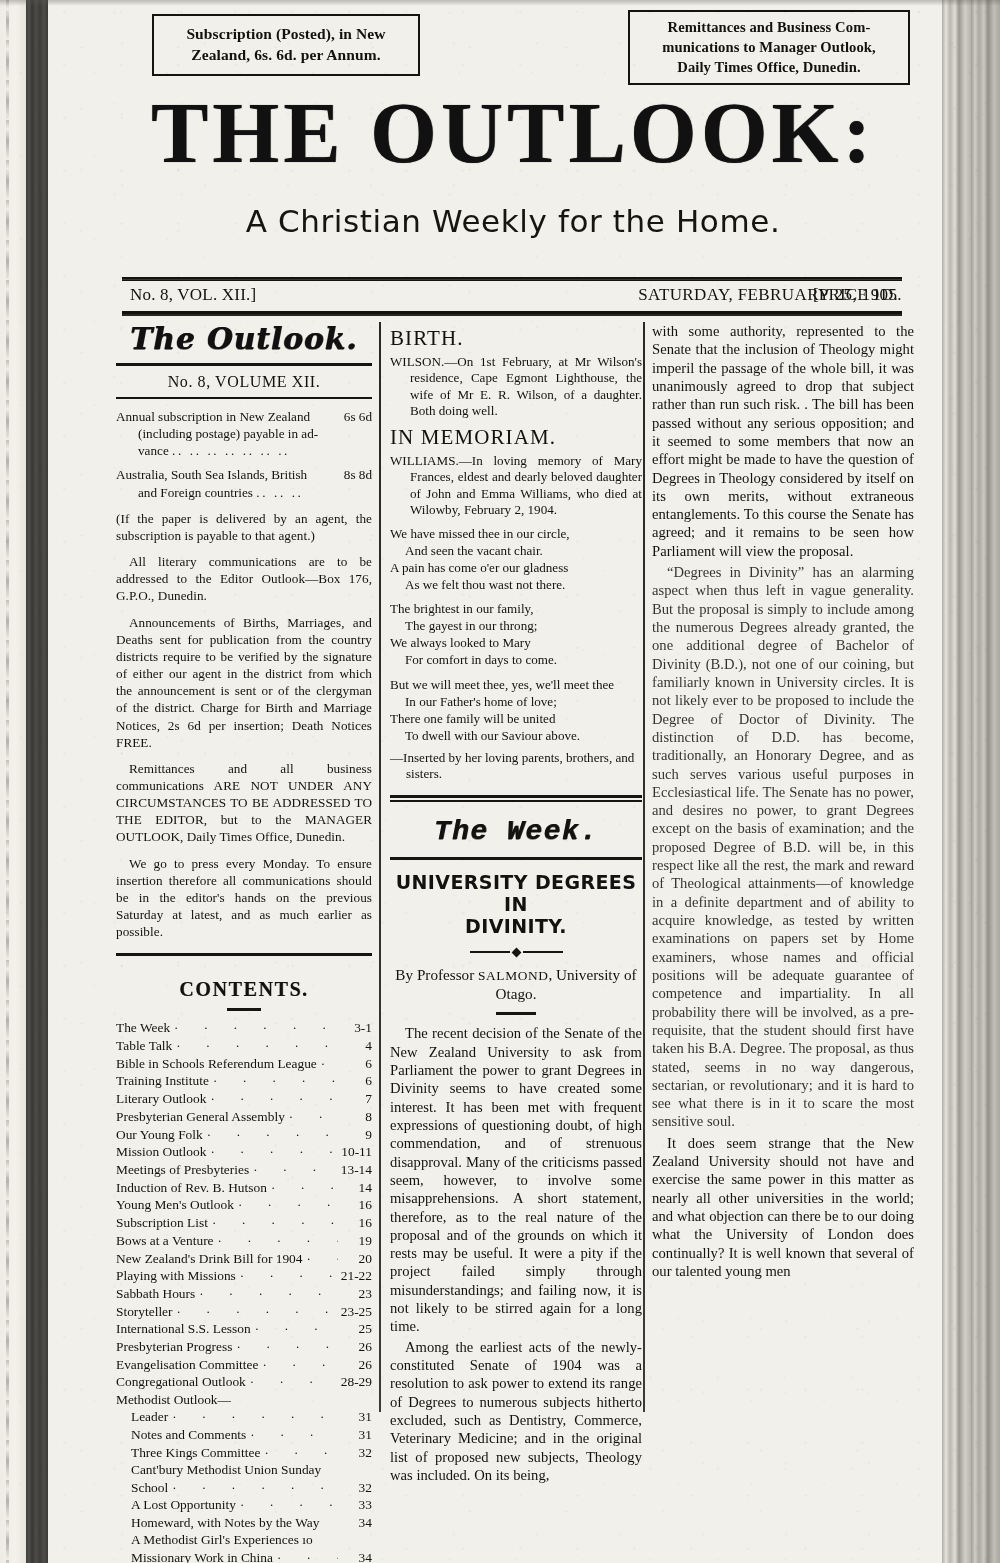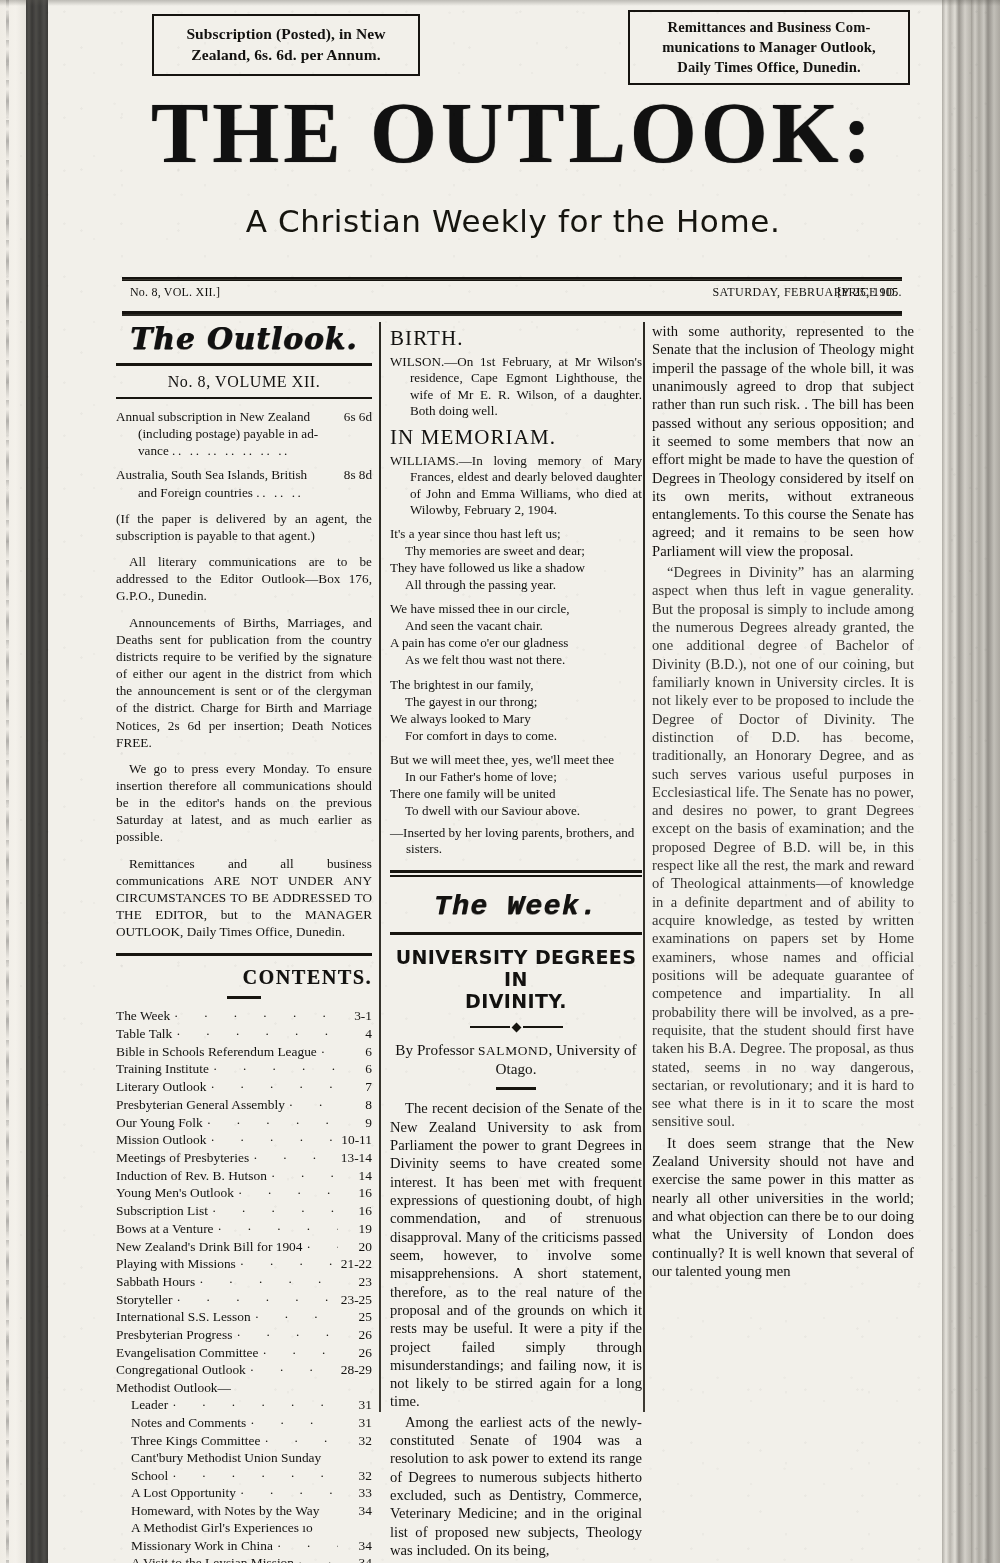--- a/index.html
+++ b/index.html
@@ -102,21 +102,21 @@
   }
   .rule-heavy{
     position:absolute;left:122px;width:780px;height:4px;
     background:linear-gradient(180deg,#15130f 0 2px, #3a372f 2px 3px, #15130f 3px 4px);
   }
   #rule-a{top:277px;}
   #rule-b{top:311px;height:5px;
     background:linear-gradient(180deg,#15130f 0 3px, #2a2822 3px 5px);}
   .dateline{
     position:absolute;left:122px;top:283px;width:780px;height:26px;
-    font-size:12px;font-family:"Liberation Serif", serif;
+    font-size:17px;font-family:"Liberation Serif", serif;
   }
   .dl-left{position:absolute;left:8px;top:2px;letter-spacing:.2px;}
   .dl-mid{position:absolute;left:0;right:0;text-align:right;top:2px;letter-spacing:.4px;}
   .dl-right{position:absolute;right:4px;top:2px;letter-spacing:.2px;}
   .sc{font-variant:small-caps;}
 
   
   .col{position:absolute;top:322px;}
   #col-left{left:116px;width:256px;}
   #col-mid{left:390px;width:252px;}
@@ -151,22 +151,22 @@
     letter-spacing:.05px;
   }
   .blk.ind{text-indent:13px;}
   .sub-row{font-size:13.2px;line-height:1.30;margin:7px 0 0 0;position:relative;}
   .sub-row .amt{float:right;margin-left:6px;}
   .sub-row .l2{display:block;padding-left:22px;}
   .dots{letter-spacing:2.6px;}
 
   
   .contents-head{
-    text-align:right;font-weight:bold;font-size:20px;letter-spacing:1.6px;
-    margin:10px 0 0 0;
+    text-align:center;font-weight:bold;font-size:20px;letter-spacing:1.6px;
+    margin:22px 0 0 0;
     text-shadow:.5px 0 0 rgba(0,0,0,.5);
   }
   .contents-dash{width:34px;height:3px;background:#17150f;margin:7px auto 8px;}
   .toc{font-size:13.4px;line-height:1.285;}
   .toc-row{display:flex;align-items:baseline;white-space:nowrap;}
   .toc-row .t{flex:0 0 auto;}
   .toc-row .lead{
     flex:1 1 auto;overflow:hidden;margin:0 4px;
     color:#17150f;
     letter-spacing:11px;
@@ -270,22 +270,22 @@
       <div class="sub-row">
         <span class="amt">8s 8d</span>
         <span>Australia, South Sea Islands, British</span>
         <span class="l2"><span>and Foreign countries</span>
           <span class="dots">.. .. ..</span></span>
       </div>
 
       <div class="blk">(If the paper is delivered by an agent, the subscription is payable to that agent.)</div>
       <div class="blk ind">All literary communications are to be addressed to the Editor Outlook—Box 176, G.P.O., Dunedin.</div>
       <div class="blk ind">Announcements of Births, Marriages, and Deaths sent for publication from the country districts require to be verified by the signature of either our agent in the district from which the announcement is sent or of the clergyman of the district. Charge for Birth and Marriage Notices, 2s 6d per insertion; Death Notices FREE.</div>
+      <div class="blk ind">Remittances and all business communications ARE NOT UNDER ANY CIRCUMSTANCES TO BE ADDRESSED TO THE EDITOR, but to the MANAGER OUTLOOK, Daily Times Office, Dunedin.</div>
       <div class="blk ind">We go to press every Monday. To ensure insertion therefore all communications should be in the editor's hands on the previous Saturday at latest, and as much earlier as possible.</div>
-      <div class="blk ind">Remittances and all business communications ARE NOT UNDER ANY CIRCUMSTANCES TO BE ADDRESSED TO THE EDITOR, but to the MANAGER OUTLOOK, Daily Times Office, Dunedin.</div>
 
       <div class="rule-thin" style="margin-top:13px"></div>
 
       <div class="contents-heading contents-head">CONTENTS.</div>
       <div class="contents-dash"></div>
 
       <div class="toc" id="toc">
           <div class="toc-row">
             <span class="t">The Week</span>
             <span class="lead"> · · · · · · · · · · · · · · · · · · · · · · · · · · · </span>
@@ -451,26 +451,20 @@
 
     <div class="col" id="col-mid">
 
       <div class="hd-center">BIRTH.</div>
       <div class="notice-body">WILSON.—On 1st February, at Mr Wilson's residence, Cape Egmont Lighthouse, the wife of Mr E. R. Wilson, of a daughter. Both doing well.</div>
 
       <div class="hd-center" style="margin-top:6px">IN MEMORIAM.</div>
       <div class="notice-body">WILLIAMS.—In loving memory of Mary Frances, eldest and dearly beloved daughter of John and Emma Williams, who died at Wilowby, February 2, 1904.</div>
 
       <div id="verses">
-          <div class="verse">
-            <span class="v">It's a year since thou hast left us;</span>
-            <span class="v i">Thy memories are sweet and dear;</span>
-            <span class="v">They have followed us like a shadow</span>
-            <span class="v i">All through the passing year.</span>
-          </div>
           <div class="verse">
             <span class="v">We have missed thee in our circle,</span>
             <span class="v i">And seen the vacant chair.</span>
             <span class="v">A pain has come o'er our gladness</span>
             <span class="v i">As we felt thou wast not there.</span>
           </div>
           <div class="verse">
             <span class="v">The brightest in our family,</span>
             <span class="v i">The gayest in our throng;</span>
             <span class="v">We always looked to Mary</span>

